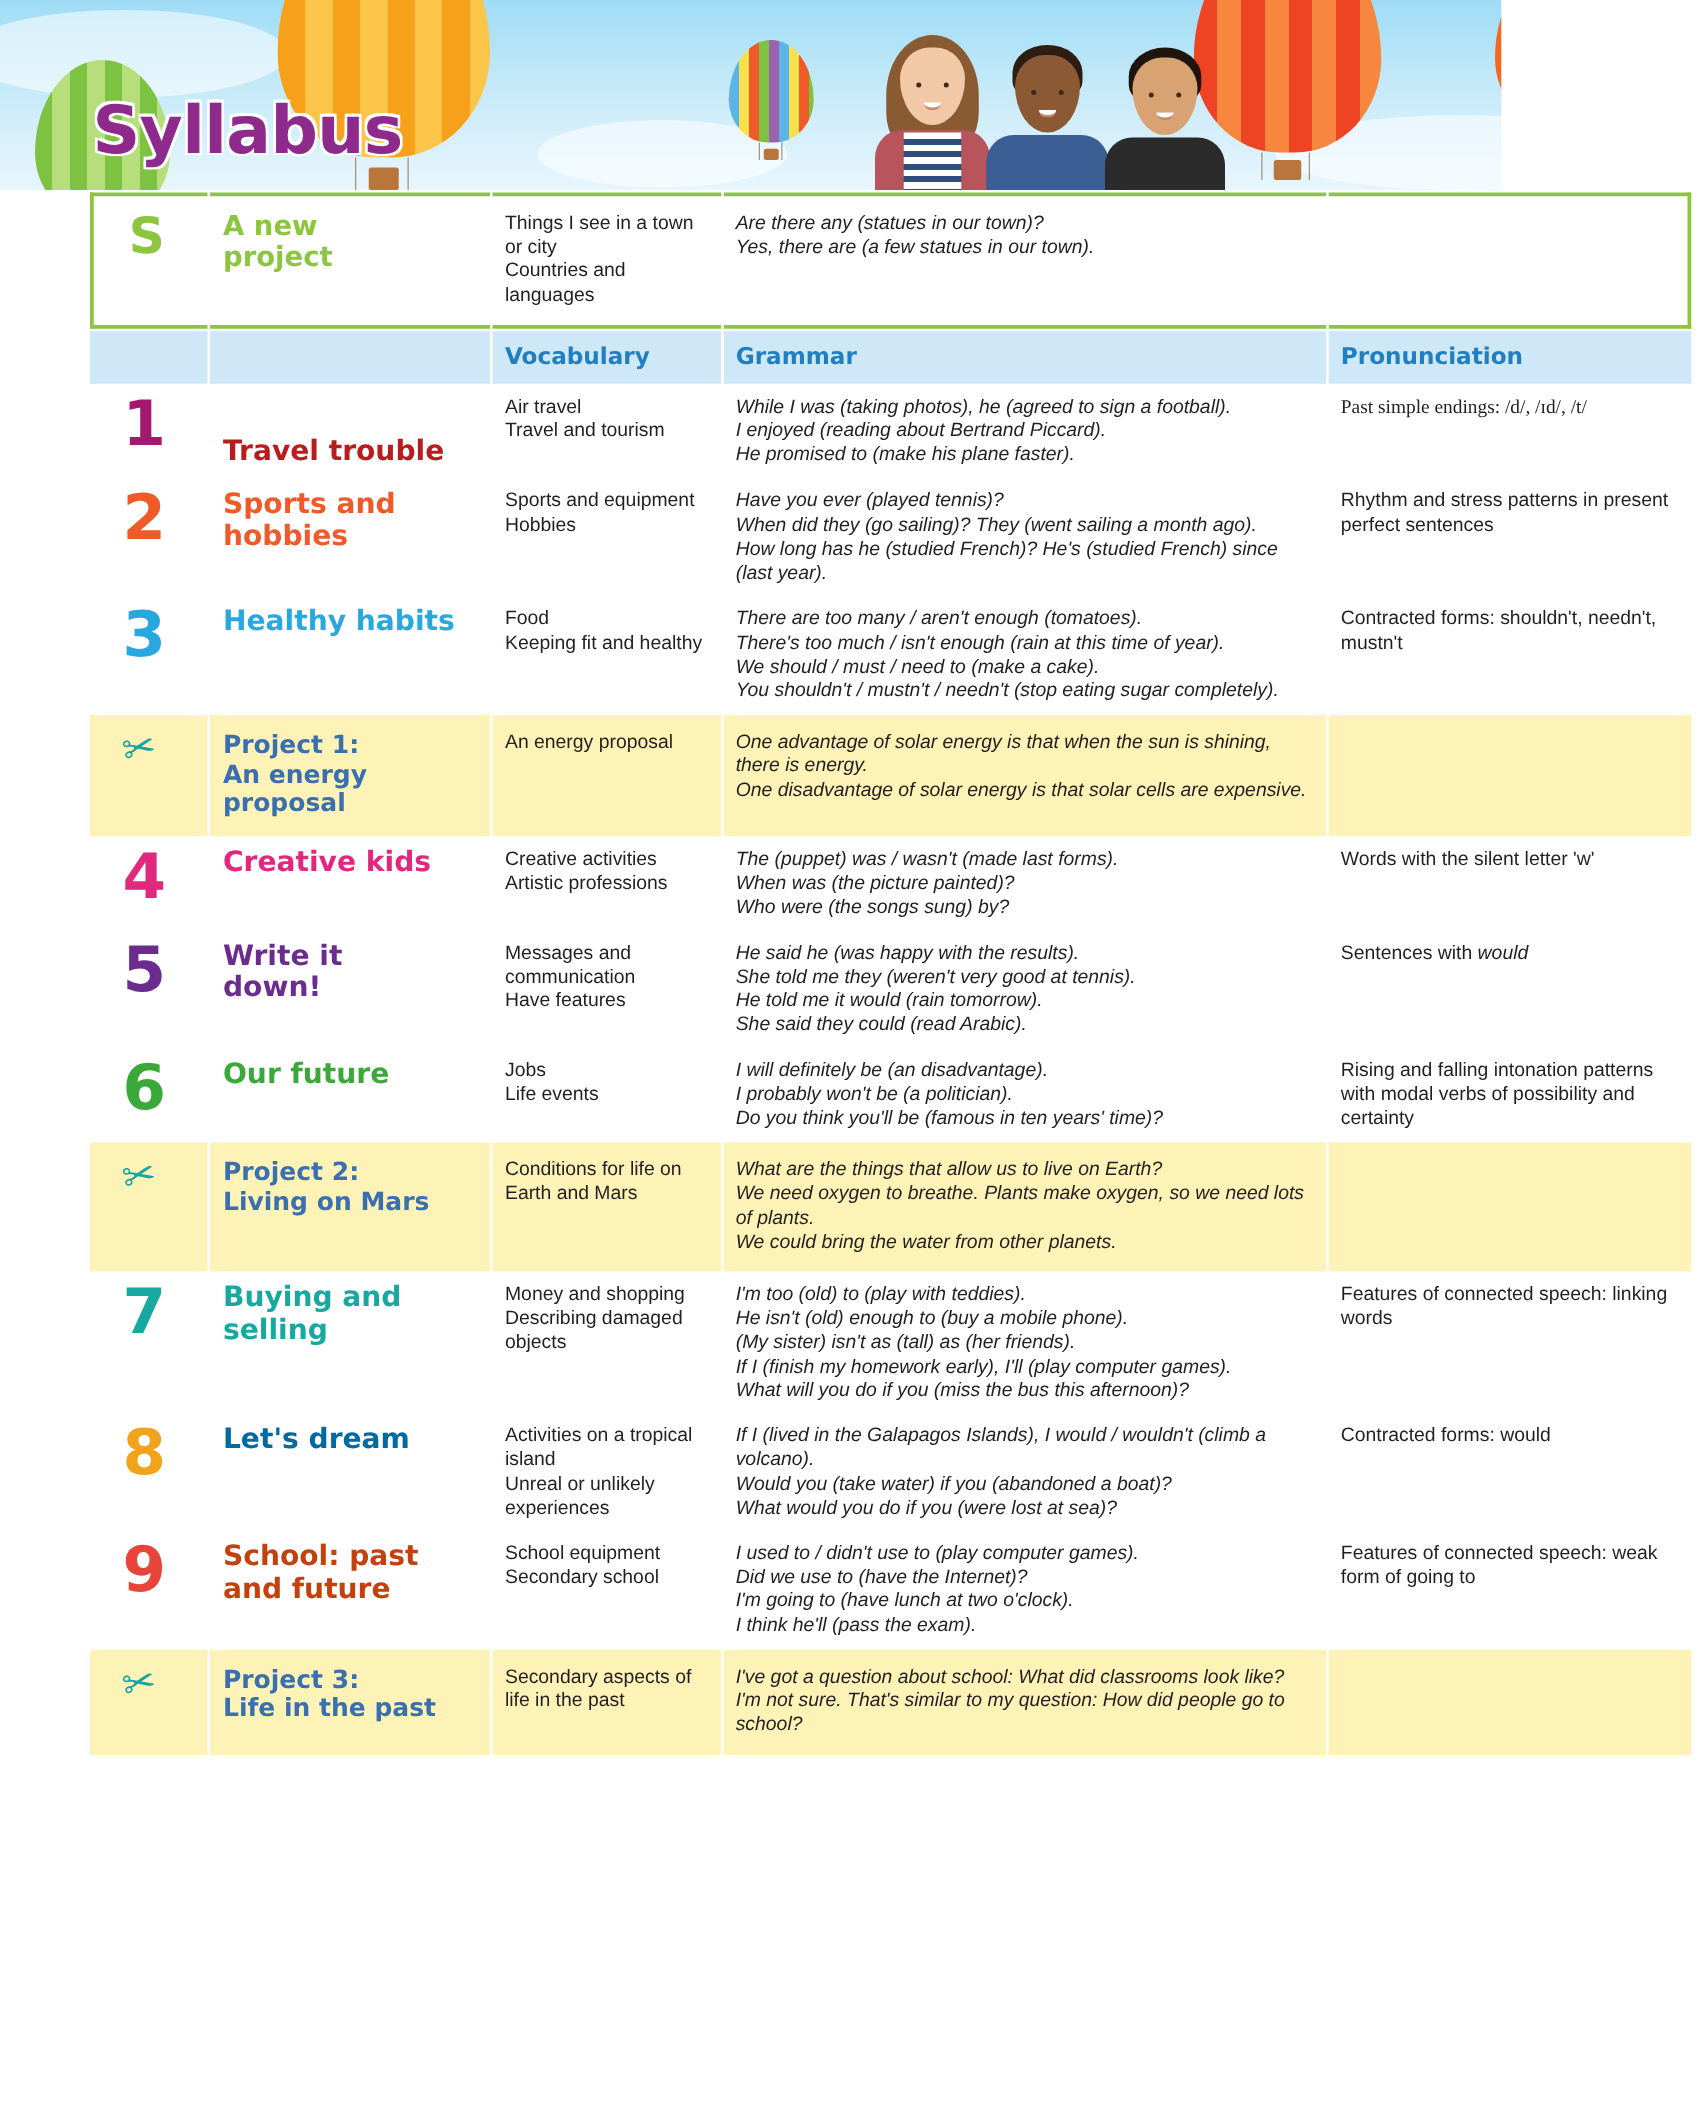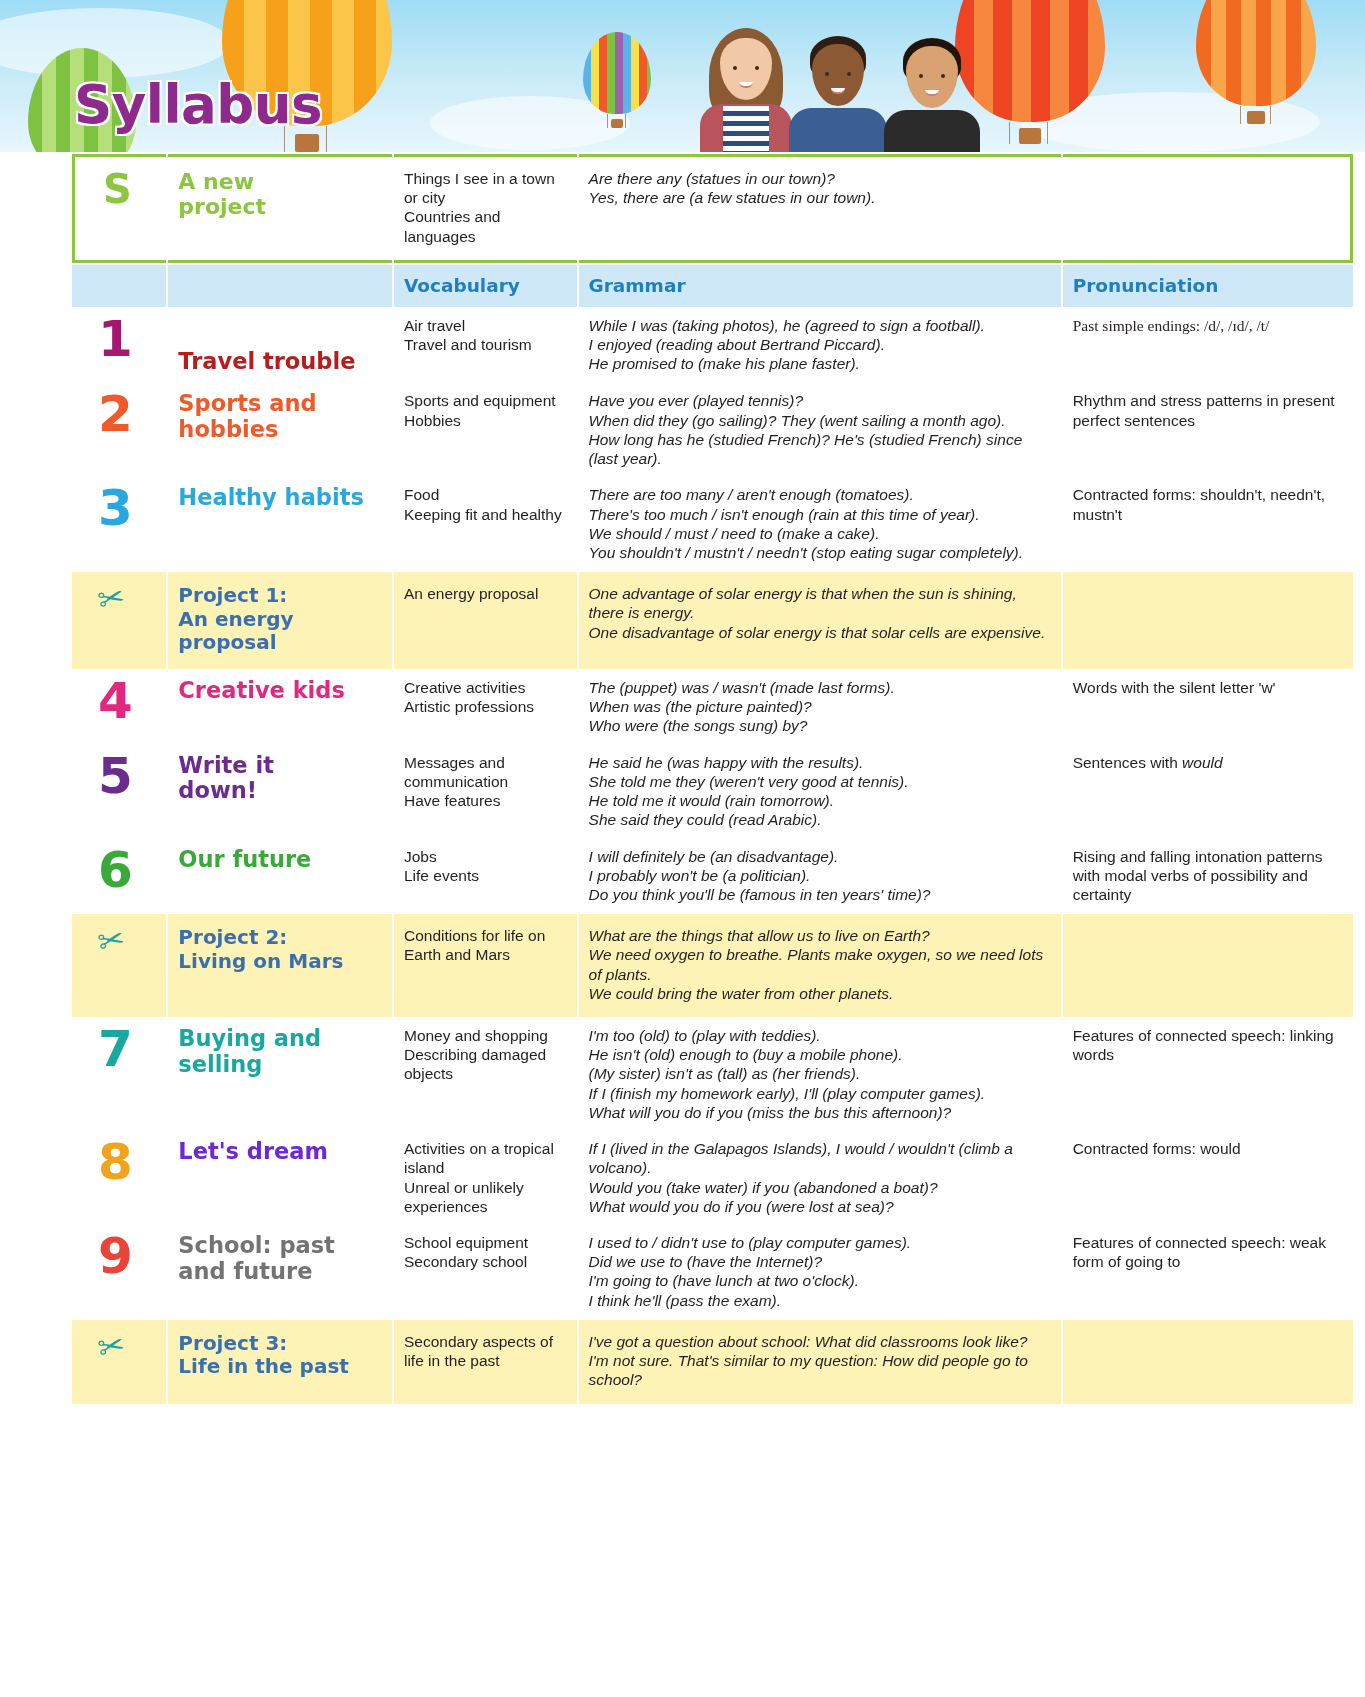--- a/index.html
+++ b/index.html
@@ -9,21 +9,21 @@
     height: 1697px;
     font-family: "Liberation Sans", sans-serif;
     background: #ffffff;
     overflow: hidden;
     position: relative;
   }
 
   
   .banner {
     position: relative;
-    width: 1365px;
+    width: 1201px;
     height: 152px;
     overflow: hidden;
     background: linear-gradient(180deg, #9fdcf5 0%, #c5e9f8 45%, #e8f6fd 100%);
     padding-left: 36px;
   }
   .cloud {
     position: absolute;
     background: #ffffff;
     opacity: .55;
     border-radius: 50%;
@@ -612,21 +612,21 @@
           </td>
           <td class="c-pron">
             <div>Features of connected speech: linking words</div>
           </td>
         </tr>
         <tr>
           <td class="c-num">
             <div class="unit-num" style="color: rgb(242, 163, 28);">8</div>
           </td>
           <td class="c-unit">
-            <div class="unit-title" style="color: #6d28d9;">
+            <div class="unit-title" style="color: #0369a1;">
               <div>Let's dream</div>
             </div>
           </td>
           <td class="c-vocab">
             <div>Activities on a tropical island</div>
             <div>Unreal or unlikely experiences</div>
           </td>
           <td class="c-gram gram">
             <div>If I (lived in the Galapagos Islands), I would / wouldn't (climb a volcano).</div>
             <div>Would you (take water) if you (abandoned a boat)?</div>
@@ -634,21 +634,21 @@
           </td>
           <td class="c-pron">
             <div>Contracted forms: would</div>
           </td>
         </tr>
         <tr>
           <td class="c-num">
             <div class="unit-num" style="color: rgb(232, 68, 58);">9</div>
           </td>
           <td class="c-unit">
-            <div class="unit-title" style="color: #737373;">
+            <div class="unit-title" style="color: #c2410c;">
               <div>School: past</div>
               <div>and future</div>
             </div>
           </td>
           <td class="c-vocab">
             <div>School equipment</div>
             <div>Secondary school</div>
           </td>
           <td class="c-gram gram">
             <div>I used to / didn't use to (play computer games).</div>

